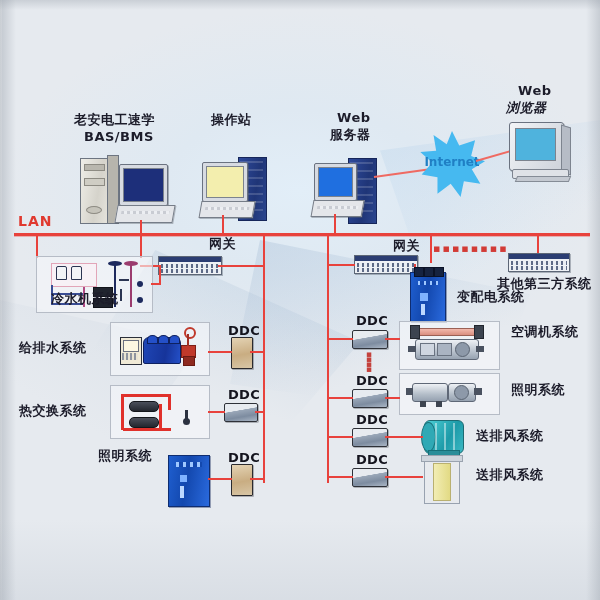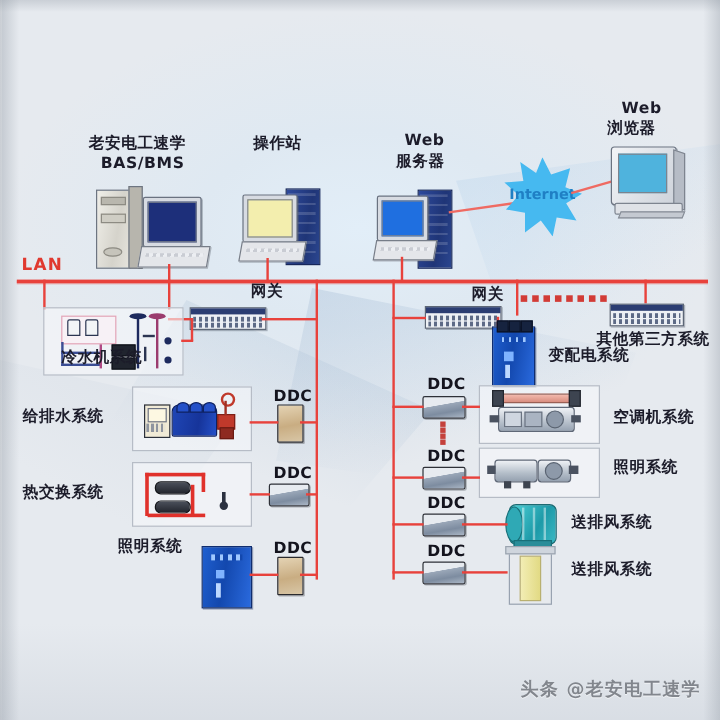--- a/index.html
+++ b/index.html
@@ -119,21 +119,21 @@
   <div class="edgeL"></div>
   <div class="edgeR"></div>
   <div class="edgeT"></div>
 
   <div class="lbl cn" style="left:74px;top:112px;">老安电工速学</div>
   <div class="lbl cn" style="left:84px;top:129px;">BAS/BMS</div>
   <div class="lbl cn" style="left:211px;top:112px;">操作站</div>
   <div class="lbl cn" style="left:337px;top:110px;">Web</div>
   <div class="lbl cn" style="left:330px;top:127px;">服务器</div>
   <div class="lbl cn" style="left:518px;top:83px;">Web</div>
-  <div class="lbl cn" style="left:506px;top:100px;">浏览器</div>
+  <div class="lbl cn" style="left:506px;top:100px;font-style:italic;">浏览器</div>
 
   <div>
     <div class="tower" style="left:80px;top:158px;width:27px;height:64px;
          background:linear-gradient(100deg,#efeee8,#d5d3cb 60%,#e6e4dd);"></div>
     <div class="abs" style="left:84px;top:164px;width:19px;height:5px;background:#b9b7ae;border:1px solid #8d8b83;"></div>
     <div class="abs" style="left:84px;top:178px;width:19px;height:6px;background:#cfcdc4;border:1px solid #8d8b83;"></div>
     <div class="abs" style="left:86px;top:206px;width:14px;height:6px;border-radius:50%;background:#c6c4bb;border:1px solid #8d8b83;"></div>
     <div class="tower" style="left:107px;top:155px;width:10px;height:67px;background:#b7b5ad;"></div>
     <div class="monitor" style="left:119px;top:164px;width:47px;height:40px;">
       <div class="screen" style="background:#1d2f7a;"></div>
@@ -329,21 +329,21 @@
       <div class="abs" style="left:10px;top:3px;width:8px;height:12px;background:#3d4450;border:1px solid #22262e;"></div>
       <div class="abs" style="left:74px;top:3px;width:8px;height:12px;background:#3d4450;border:1px solid #22262e;"></div>
       <div class="abs" style="left:15px;top:17px;width:62px;height:19px;
            background:linear-gradient(180deg,#eef1f5,#b9c2cd 60%,#97a3b2);border:1.2px solid #5f6877;border-radius:3px;"></div>
       <div class="abs" style="left:20px;top:21px;width:13px;height:11px;background:#cfd6e0;border:1px solid #6a7381;"></div>
       <div class="abs" style="left:37px;top:21px;width:13px;height:11px;background:#aab4c2;border:1px solid #6a7381;"></div>
       <div class="abs" style="left:55px;top:20px;width:13px;height:13px;border-radius:50%;background:#8d99a9;border:1.3px solid #5a6personally;border:1.3px solid #5a6472;"></div>
       <div class="abs" style="left:8px;top:24px;width:8px;height:6px;background:#4a5260;"></div>
       <div class="abs" style="left:76px;top:24px;width:8px;height:6px;background:#4a5260;"></div>
     </div>
-    <div class="lbl cn" style="left:511px;top:341px;text-align:center;">空调机系统</div>
+    <div class="lbl cn" style="left:511px;top:324px;text-align:center;">空调机系统</div>
     <div class="ddc-lbl" style="left:356px;top:313px;">DDC</div>
     <div class="ddc-gray" style="left:352px;top:330px;width:34px;height:17px;"></div>
     <div class="wire h" style="left:327px;top:338px;width:26px;"></div>
     <div class="wire h" style="left:385px;top:338px;width:15px;"></div>
     <div class="vdots" style="left:366px;top:352px;">▪<br>▪<br>▪<br>▪</div>
   </div>
 
   <div>
     <div class="panel" style="left:399px;top:373px;width:99px;height:40px;">
       <div class="abs" style="left:12px;top:9px;width:34px;height:17px;
@@ -383,15 +383,14 @@
       <div class="elev-cab" style="left:8px;top:4px;width:16px;height:36px;"></div>
     </div>
     <div class="abs" style="left:421px;top:455px;width:40px;height:5px;background:#cfd5dd;border:1px solid #9aa3af;"></div>
     <div class="lbl cn" style="left:476px;top:467px;">送排风系统</div>
     <div class="ddc-lbl" style="left:356px;top:452px;">DDC</div>
     <div class="ddc-gray" style="left:352px;top:468px;width:34px;height:17px;"></div>
     <div class="wire h" style="left:327px;top:476px;width:26px;"></div>
     <div class="wire h" style="left:385px;top:476px;width:38px;"></div>
   </div>
 
-  <div class="watermark">头条 @老安电工速学</div>
 
 </div>
 
 </body></html>

